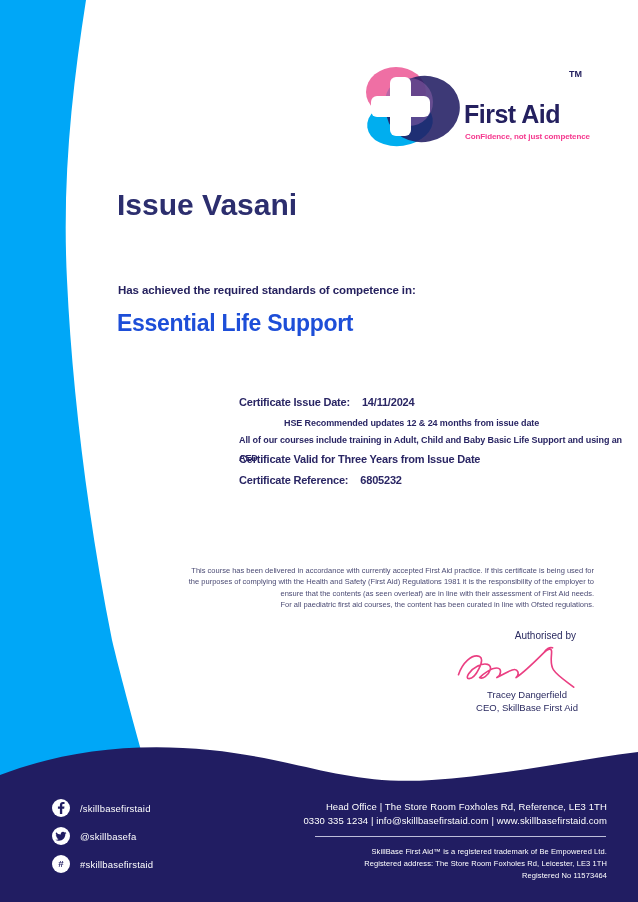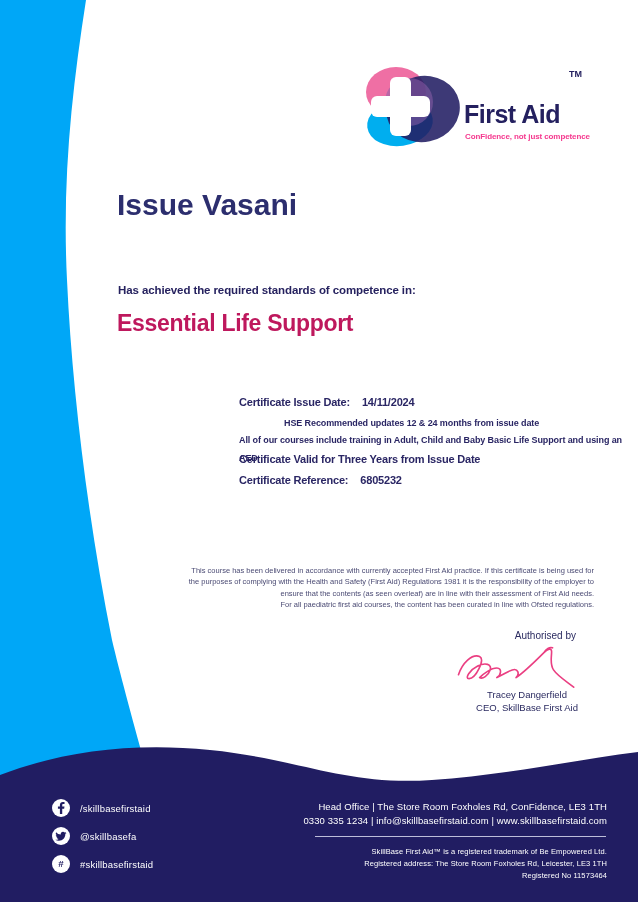--- a/index.html
+++ b/index.html
@@ -20,21 +20,21 @@
   .brand-tm{position:absolute;left:569px;top:69px;font-size:9px;font-weight:bold;color:#24205F;}
   .brand-tagline{position:absolute;left:465px;top:132px;font-size:8px;font-weight:bold;
     letter-spacing:-0.1px;color:#F5388E;}
 
   
   .recipient-name{position:absolute;left:117px;top:188px;font-size:30px;font-weight:bold;
     color:#2C2E6E;letter-spacing:0;}
   .statement{position:absolute;left:118px;top:284px;font-size:11.5px;font-weight:bold;
     letter-spacing:-0.1px;color:#26225F;}
   .course-title{position:absolute;left:117px;top:310px;font-size:23px;font-weight:bold;
-    letter-spacing:-0.3px;color:#be185d;}
+    letter-spacing:-0.3px;color:#1d4ed8;}
 
   
   .detail-row{position:absolute;left:199px;font-size:11px;font-weight:bold;color:#2A2664;
     letter-spacing:-0.2px;white-space:nowrap;margin-left:40px;}
   .detail-row .val{margin-left:12px;}
   .row-issue{top:396px;}
   .row-hse{top:418px;font-size:9px;letter-spacing:-0.1px;padding-left:45px;}
   .row-courses{top:431px;font-size:9px;letter-spacing:-0.1px;line-height:18px;white-space:pre-line;}
   .row-valid{top:453px;}
   .row-ref{top:474px;}
@@ -144,21 +144,21 @@
       </div>
       <div class="social-row">
         <svg class="social-icon" viewBox="0 0 24 24">
           <circle cx="12" cy="12" r="12" fill="#ffffff"></circle>
           <text x="12" y="16.5" text-anchor="middle" font-size="13" font-weight="bold" font-family="Liberation Sans, sans-serif" fill="#211D62">#</text>
         </svg>
         <span class="social-handle">#skillbasefirstaid</span>
       </div>
     </div>
 
-    <div class="addr addr1">Head Office | The Store Room Foxholes Rd, ConFidence, LE3 1TH</div>
+    <div class="addr addr1">Head Office | The Store Room Foxholes Rd, Reference, LE3 1TH</div>
     <div class="addr addr2">0330 335 1234 | info@skillbasefirstaid.com | www.skillbasefirstaid.com</div>
     <div class="footer-divider"></div>
     <div class="legal">SkillBase First Aid™ is a registered trademark of Be Empowered Ltd.
 Registered address: The Store Room Foxholes Rd, Leicester, LE3 1TH
 Registered No 11573464</div>
 
   </div>
 </div>
 
 </body></html>

